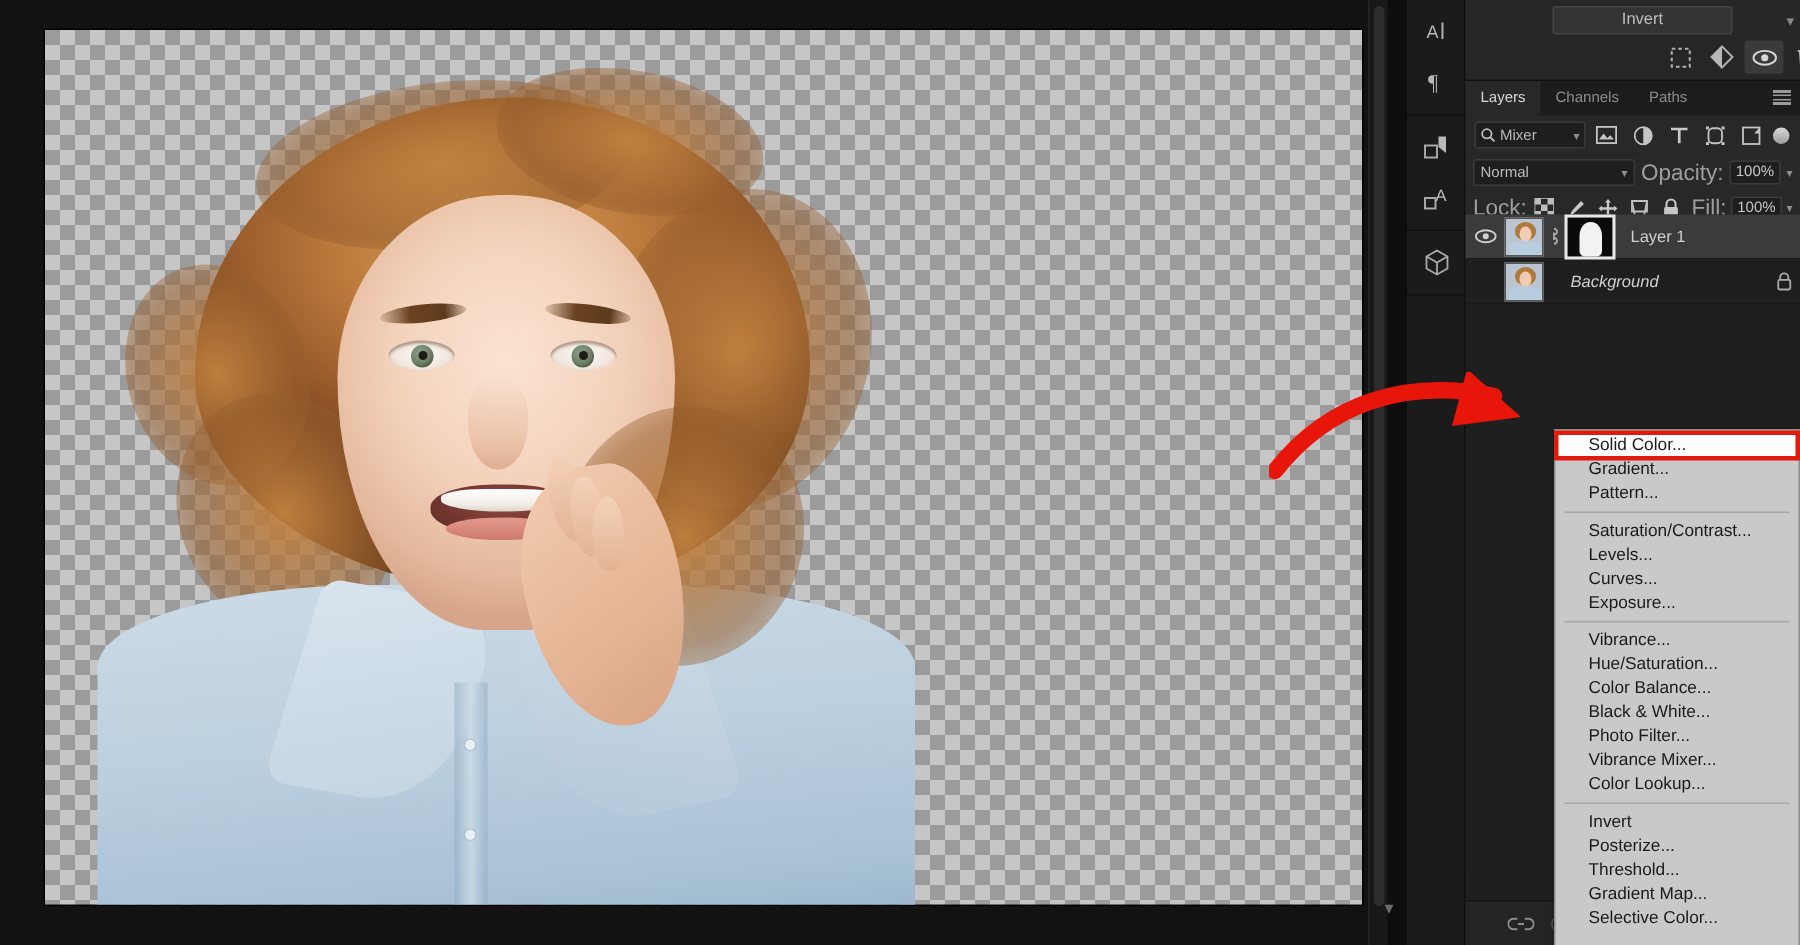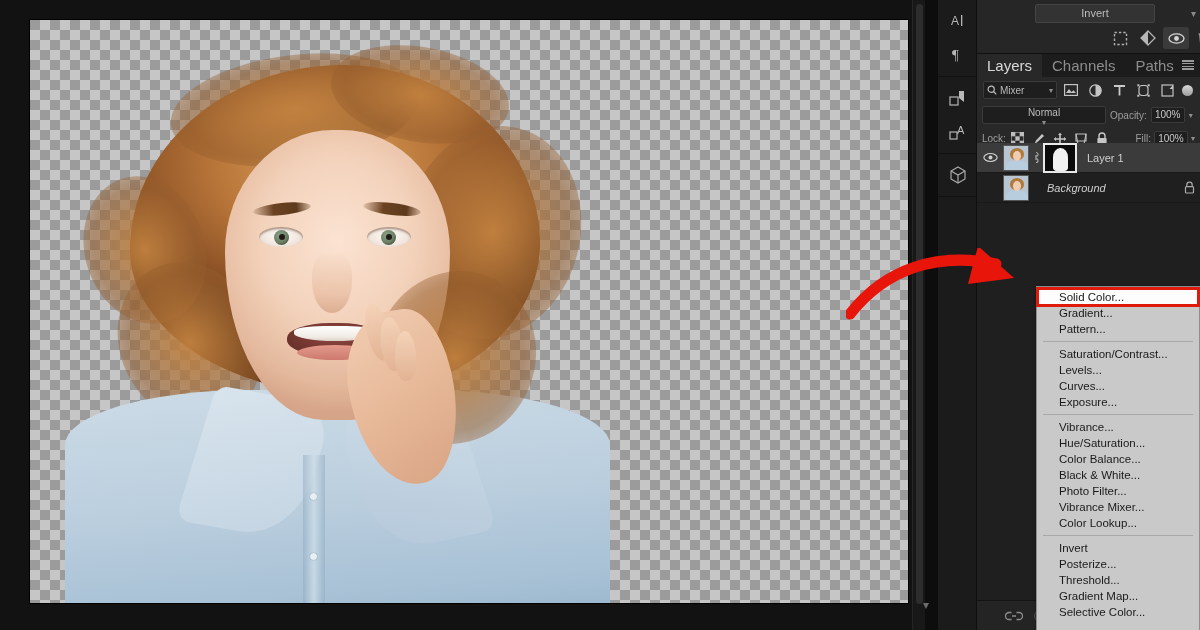--- a/index.html
+++ b/index.html
@@ -195,21 +195,21 @@
   }
   .prop-ic.active { background: #3a3a3a; border-radius: 2px; }
 
   
   #panel-tabs {
     position: absolute; left: 39px; top: 54px; width: 223px; height: 23px;
     background: #1c1c1c; display: flex; align-items: flex-end;
   }
   .ptab {
     height: 23px; line-height: 23px; padding: 0 10px;
-    font-size: 15px; color: #8d8d8d;
+    font-size: 10px; color: #8d8d8d;
   }
   .ptab.active { color: #d8d8d8; background: #282828; }
   #panel-menu-icon {
     position: absolute; right: 6px; top: 6px; width: 12px; height: 10px;
     display: flex; flex-direction: column; justify-content: space-between;
   }
   #panel-menu-icon i { display: block; height: 1.5px; background: #9a9a9a; }
 
   
   #filter-row {
@@ -227,25 +227,25 @@
     width: 11px; height: 11px; border-radius: 50%;
     background: linear-gradient(180deg,#d9d9d9,#9d9d9d); margin-left: 1px;
   }
 
   
   #blend-row {
     position: absolute; left: 39px; top: 103px; width: 223px; height: 24px;
     background: #282828; display: flex; align-items: center; padding: 0 5px; gap: 4px;
   }
   #blend-select {
-    width: 124px; height: 18px; background: #1e1e1e; border: 1px solid #3a3a3a; border-radius: 2px;
-    color: #bdbdbd; font-size: 10px; display: flex; align-items: center; padding: 0 4px; flex-direction: column;
+    width: 109px; height: 18px; background: #1e1e1e; border: 1px solid #3a3a3a; border-radius: 2px;
+    color: #bdbdbd; font-size: 10px; display: flex; align-items: center; padding: 0 4px;
   }
   #blend-select .lbl { flex: 1; }
-  .small-label { color: #9e9e9e; font-size: 10px; }
+  .small-label { color: #9e9e9e; font-size: 15px; }
   .num-field {
     height: 16px; background: #1e1e1e; border: 1px solid #3a3a3a; border-radius: 2px;
     color: #c8c8c8; font-size: 10px; padding: 0 3px; line-height: 14px; min-width: 34px; text-align: center;
   }
   .chev { color: #8f8f8f; font-size: 8px; }
 
   
   #lock-row {
     position: absolute; left: 39px; top: 127px; width: 223px; height: 24px;
     background: #282828; display: flex; align-items: center; padding: 0 5px; gap: 3px;

